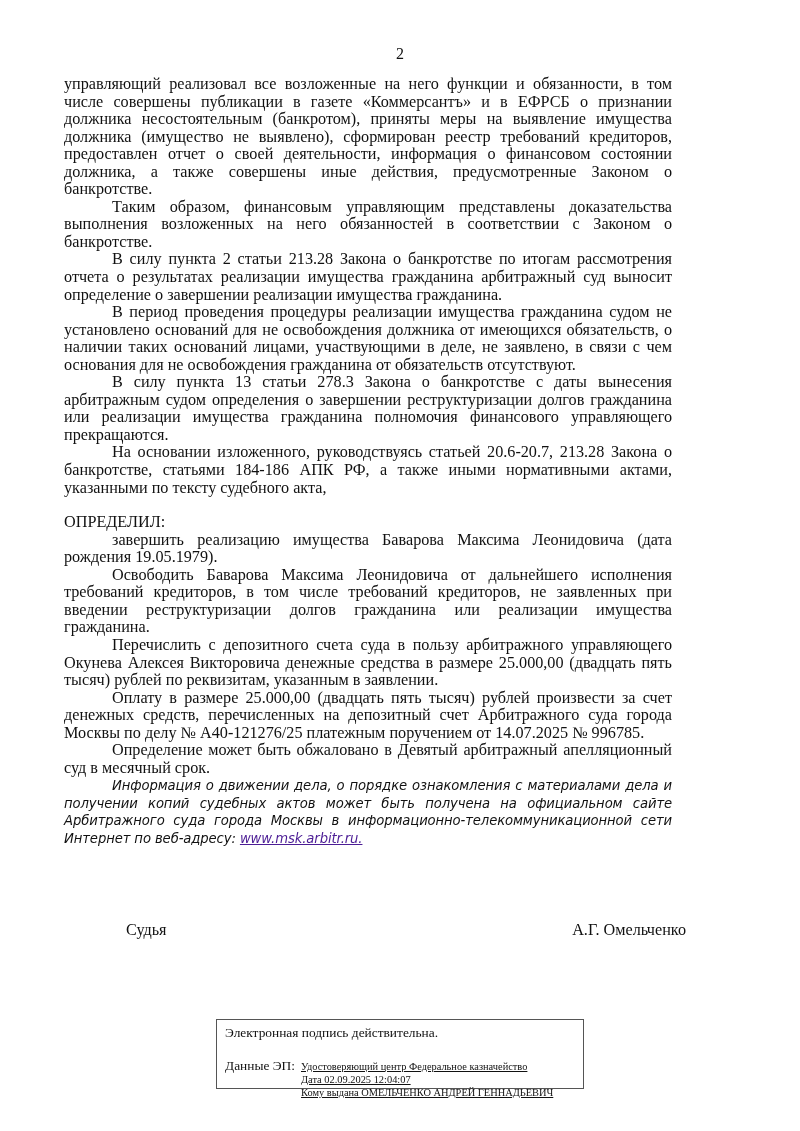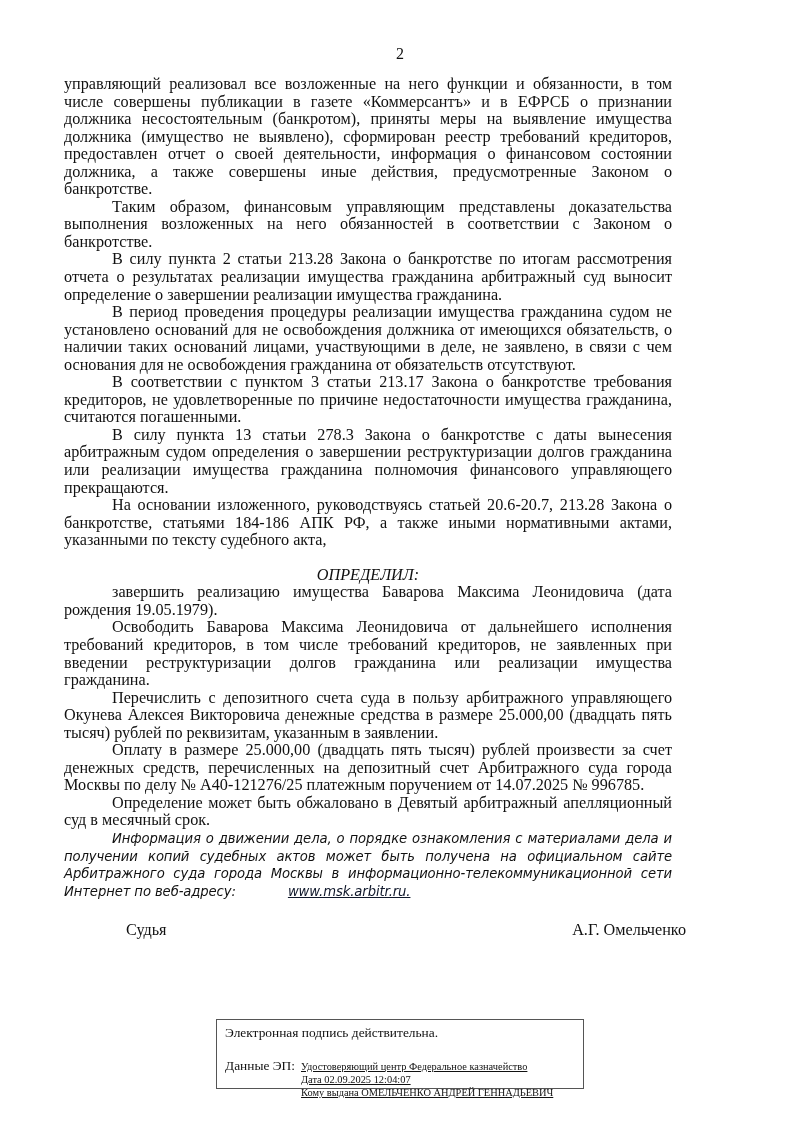--- a/index.html
+++ b/index.html
@@ -35,23 +35,21 @@
     .para {
       margin: 0;
       text-align: justify;
       text-indent: 48px;
     }
     .para.no-indent {
       text-indent: 0;
     }
     .decision-heading {
       margin: 17px 0 0 0;
-      text-align: center;
       text-indent: 0;
-      font-style: italic;
     }
     .info-para {
       margin: 0;
       text-align: justify;
       text-indent: 48px;
       font-family: "DejaVu Sans", "Liberation Sans", sans-serif;
       font-style: italic;
       font-size: 13.2px;
       line-height: 17.55px;
       letter-spacing: -0.1px;
@@ -107,32 +105,31 @@
 </head>
 <body>
 
 <div class="page-number">2</div>
 
 <div class="body-text">
   <p class="para no-indent">управляющий реализовал все возложенные на него функции и обязанности, в том числе совершены публикации в газете «Коммерсантъ» и в ЕФРСБ о признании должника несостоятельным (банкротом), приняты меры на выявление имущества должника (имущество не выявлено), сформирован реестр требований кредиторов, предоставлен отчет о своей деятельности, информация о финансовом состоянии должника, а также совершены иные действия, предусмотренные Законом о банкротстве.</p>
   <p class="para">Таким образом, финансовым управляющим представлены доказательства выполнения возложенных на него обязанностей в соответствии с Законом о банкротстве.</p>
   <p class="para">В силу пункта 2 статьи 213.28 Закона о банкротстве по итогам рассмотрения отчета о результатах реализации имущества гражданина арбитражный суд выносит определение о завершении реализации имущества гражданина.</p>
   <p class="para">В период проведения процедуры реализации имущества гражданина судом не установлено оснований для не освобождения должника от имеющихся обязательств, о наличии таких оснований лицами, участвующими в деле, не заявлено, в связи с чем основания для не освобождения гражданина от обязательств отсутствуют.</p>
-  <p class="para">В соответствии с пунктом 3 статьи 213.17 Закона о банкротстве требования кредиторов, не удовлетворенные по причине недостаточности имущества гражданина, считаются погашенными.</p>
   <p class="para">В силу пункта 13 статьи 278.3 Закона о банкротстве с даты вынесения арбитражным судом определения  о завершении реструктуризации долгов гражданина или реализации имущества гражданина полномочия финансового управляющего прекращаются.</p>
   <p class="para">На основании изложенного, руководствуясь статьей 20.6-20.7, 213.28 Закона о банкротстве, статьями 184-186 АПК РФ, а также иными нормативными актами, указанными по тексту судебного акта,</p>
 
   <p class="decision-heading">ОПРЕДЕЛИЛ:</p>
   <p class="para">завершить реализацию имущества Баварова Максима Леонидовича (дата рождения 19.05.1979).</p>
   <p class="para">Освободить Баварова Максима Леонидовича от дальнейшего исполнения требований кредиторов, в том числе требований кредиторов, не заявленных при введении реструктуризации долгов гражданина или реализации имущества гражданина.</p>
   <p class="para">Перечислить с депозитного счета суда в пользу арбитражного управляющего Окунева Алексея Викторовича денежные средства в размере 25.000,00 (двадцать пять тысяч) рублей по реквизитам, указанным в заявлении.</p>
   <p class="para">Оплату в размере 25.000,00 (двадцать пять тысяч) рублей произвести за счет денежных средств, перечисленных на депозитный счет Арбитражного суда города Москвы по делу № А40-121276/25 платежным поручением от 14.07.2025 № 996785.</p>
   <p class="para">Определение может быть обжаловано в Девятый арбитражный апелляционный суд в месячный срок.</p>
 
-  <p class="info-para"><span>Информация о движении дела, о порядке ознакомления с материалами дела и получении копий судебных актов может быть получена на официальном сайте Арбитражного суда города Москвы в информационно-телекоммуникационной сети Интернет по веб-адресу: </span><a class="info-link" style="color: #0f172a; margin-left: 48px;">www.msk.arbitr.ru.</a></p>
+  <p class="info-para"><span>Информация о движении дела, о порядке ознакомления с материалами дела и получении копий судебных актов может быть получена на официальном сайте Арбитражного суда города Москвы в информационно-телекоммуникационной сети Интернет по веб-адресу: </span><a class="info-link" style="color: #4c1d95;">www.msk.arbitr.ru.</a></p>
 </div>
 
 <div class="signature-row">
   <span>Судья</span>
   <span>А.Г. Омельченко</span>
 </div>
 
 <div class="esign-box">
   <div class="esign-valid">Электронная подпись действительна.</div>
   <div class="esign-data-row">

